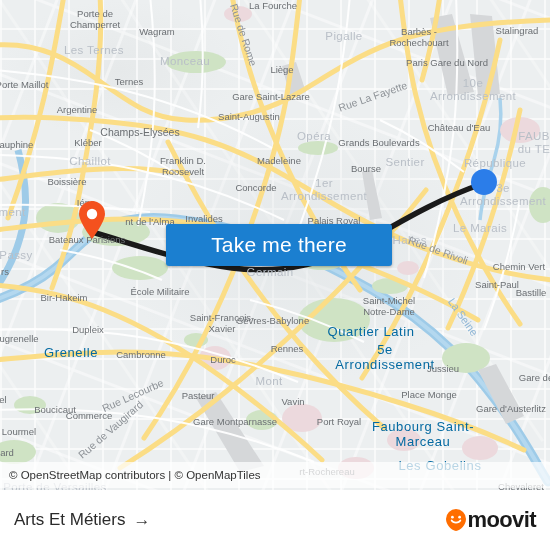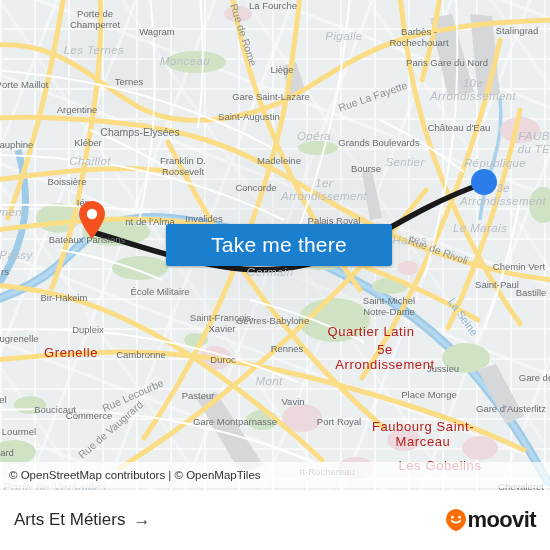--- a/index.html
+++ b/index.html
@@ -35,22 +35,22 @@
     background:radial-gradient(ellipse 260px 190px at 300px 250px, rgba(222,226,228,.55) 0%, rgba(236,239,240,0) 70%);}
 
   svg.mapvec{position:absolute;left:0;top:0;width:550px;height:490px;}
 
   
   .lbl{position:absolute;color:#6b6f73;font-family:"Liberation Sans",sans-serif;
        white-space:pre;line-height:1.12;text-align:center;
        transform:translate(-50%,-50%);pointer-events:none;}
   .lbl.sm{font-size:9.5px;}
   .lbl.md{font-size:10.5px;}
-  .lbl.area{font-size:13px;color:#b91c1c;letter-spacing:.6px;}
-  .lbl.area2{font-size:11.5px;color:#b9bfc7;letter-spacing:.4px;font-style:italic;}
+  .lbl.area{font-size:13px;color:#0369a1;letter-spacing:.6px;}
+  .lbl.area2{font-size:11.5px;color:#b9bfc7;letter-spacing:.4px;}
   .lbl.street{font-size:10.5px;color:#8e9398;}
   .lbl.water{font-size:11px;color:#8fb6d6;font-style:normal;}
 
   
   .pin{position:absolute;width:30px;height:40px;transform:translate(-50%,-100%);}
   .dot{position:absolute;width:26px;height:26px;border-radius:50%;
        transform:translate(-50%,-50%);}
 
   
   .cta{position:absolute;left:166px;top:224px;width:226px;height:42px;

